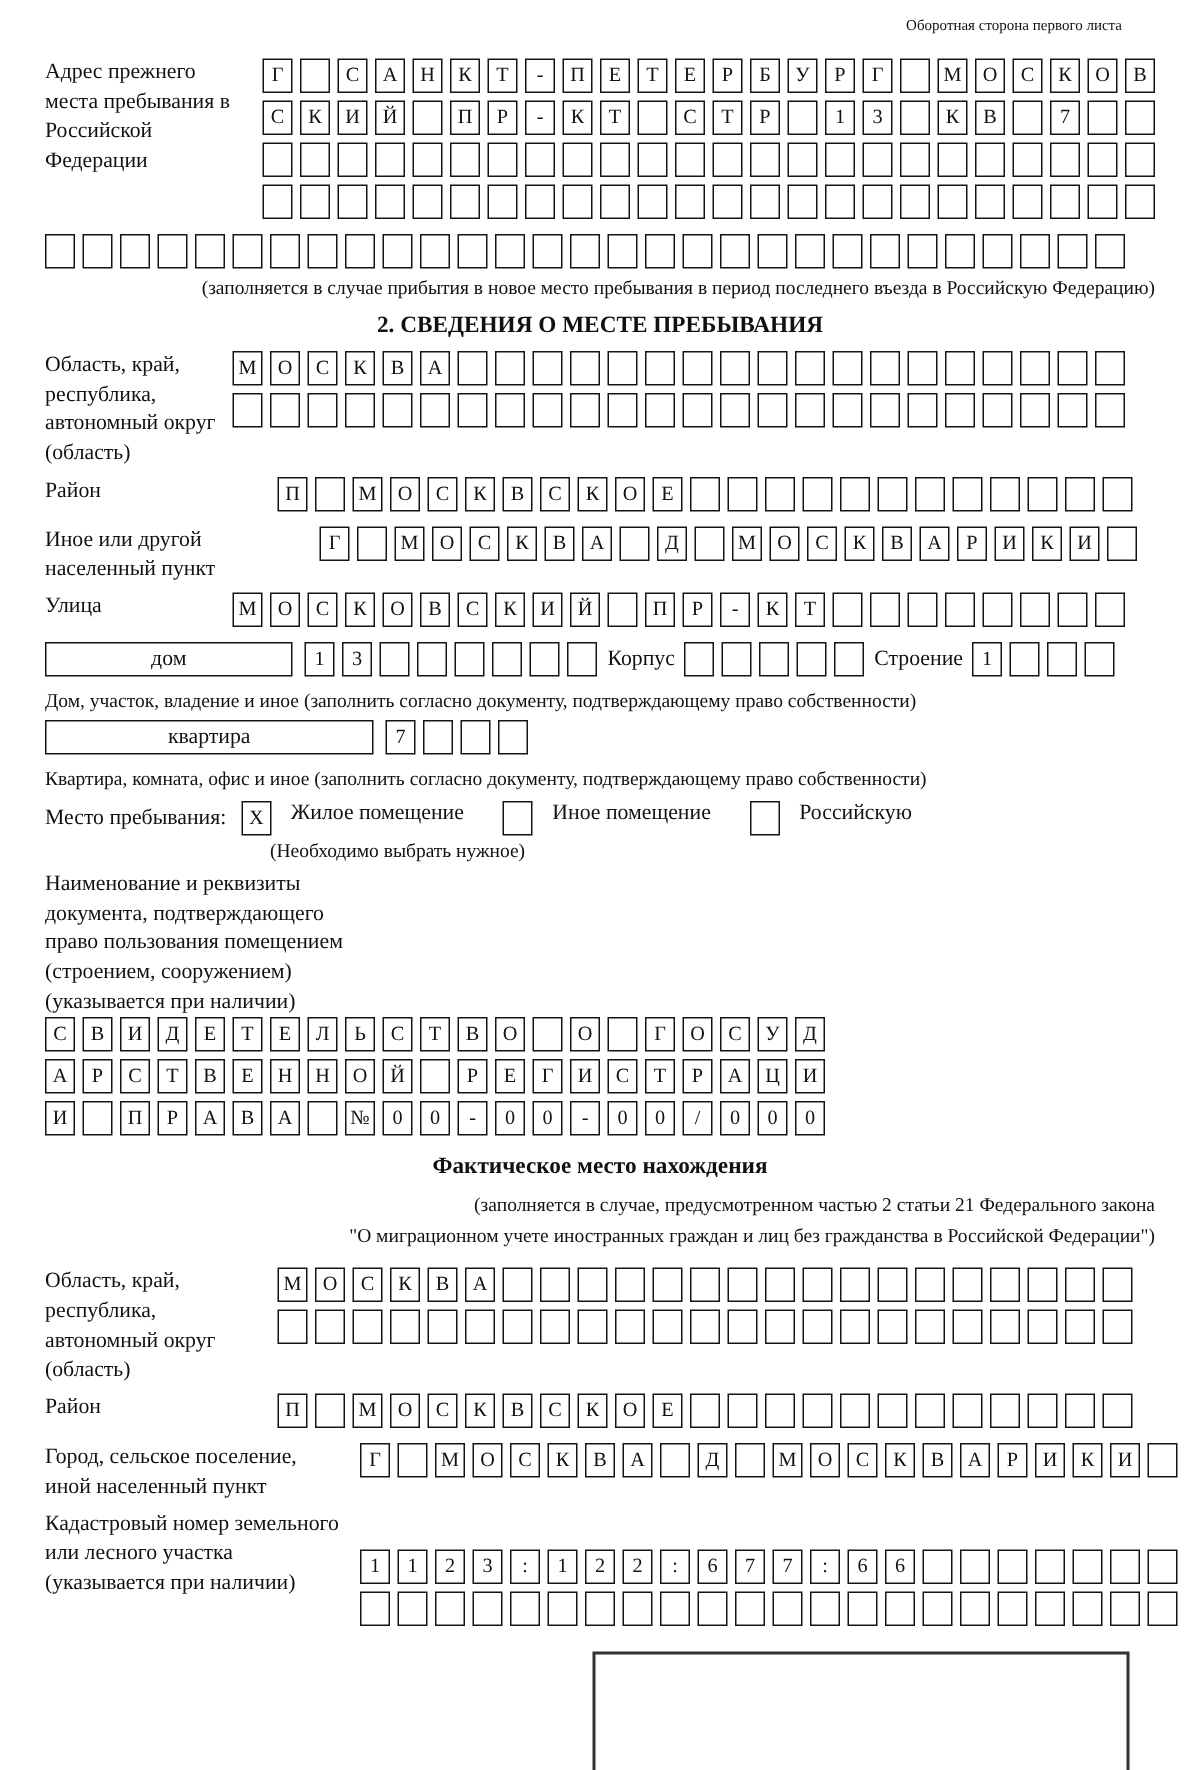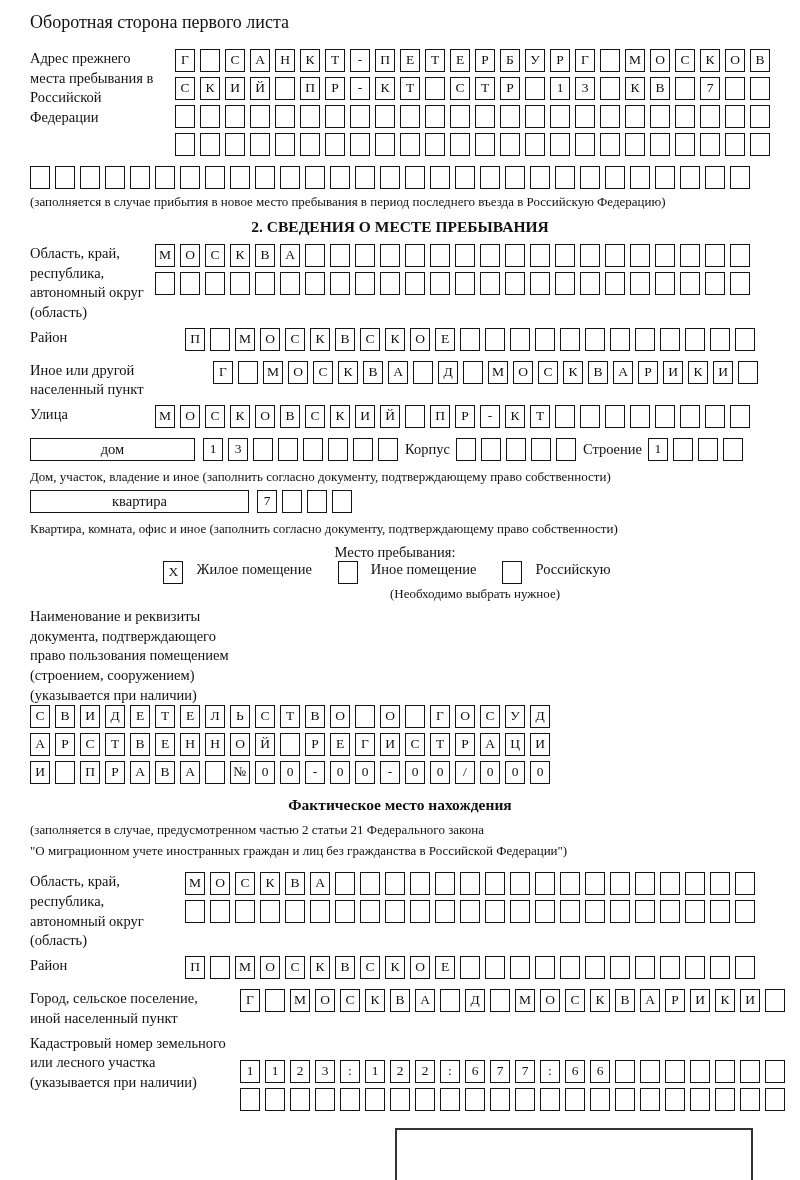--- a/index.html
+++ b/index.html
@@ -7,46 +7,46 @@
     position:relative;
     width:800px;height:1180px;
     margin:0 auto;
     background:#ffffff;
     box-sizing:border-box;
     padding:12px 30px 0 30px;
     overflow:hidden;
     font-family:"Liberation Serif","DejaVu Serif",serif;
     color:#111;
   }
-  .hdr{ font-size:18px; padding-right:22px; margin-bottom:16px;}
+  .hdr{ text-align:right; font-size:10px; padding-right:22px; margin-bottom:16px;}
   .field{ display:flex; margin-bottom:5px;}
   .lbl{ flex:0 0 auto; font-size:14.5px; line-height:1.36; padding-right:8px; box-sizing:border-box;}
   .lw125{width:125px}.lw145{width:145px}.lw155{width:155px}.lw183{width:183px}.lw210{width:210px}
   .rows{flex:1 1 auto;}
   .boxrow{ white-space:nowrap; height:24px; margin-bottom:4px;}
   .cell{
     display:inline-block; box-sizing:border-box;
     width:20px; height:23px; line-height:20px;
     border:1.7px solid #141414; margin-right:5px;
     text-align:center; font-size:13.5px; font-family:"Liberation Serif","DejaVu Serif",serif;
     vertical-align:top; background:#fff;
   }
   .fullrow{margin-left:0; margin-top:2px;}
   .note{ font-size:13px; line-height:1.3; margin-bottom:4px;}
-  .center{text-align:left;font-family:Liberation Serif, serif;}
+  .center{text-align:right;font-family:Liberation Serif, serif;}
   .sec-title{ text-align:center; font-weight:bold; font-size:15.5px; margin:7px 0 8px 0;}
   .houserow{ display:flex; align-items:flex-start; margin-bottom:3px;}
   .widebox{ box-sizing:border-box; border:1.7px solid #141414; height:23px; line-height:20px;
     text-align:center; font-size:14.5px; margin-right:8px; flex:0 0 auto;}
   .w165{width:165px}.w195{width:219px}
   .inline-lbl{ font-size:14.5px; line-height:23px; margin:0 6px 0 2px; flex:0 0 auto;}
-  .premises{ display:flex; align-items:center; margin:6px 0 2px 0; font-size:14.5px;flex-direction:column;}
+  .premises{ display:flex; align-items:center; margin:6px 0 2px 0; font-size:14.5px;}
   .plabel{margin-right:10px;}
   .opt-label{ margin:0 26px 0 8px; font-size:14.5px;}
-  .premises-note{ margin-left:150px; width:380px; text-align:right;}
+  .premises-note{ margin-left:150px; width:380px; text-align:left;}
   .rows-offset{margin-top:26px;}
   .gap8{height:8px;}
   .stampbox{ box-sizing:border-box; margin:12px 0 8px 365px; width:358px; height:176px; border:2px solid #333;}
 </style>
 </head>
 <body>
 
 <div class="page">
 
   <div class="hdr">Оборотная сторона первого листа</div>

